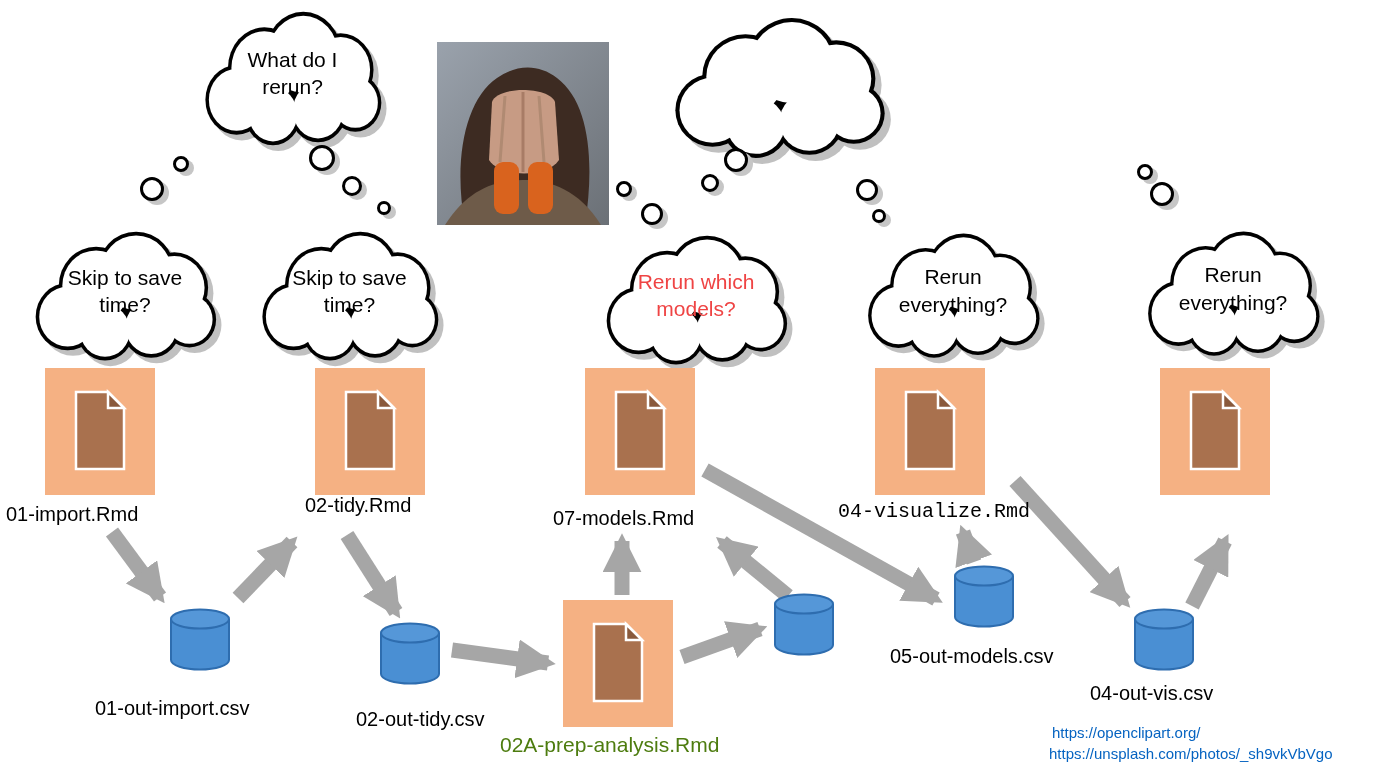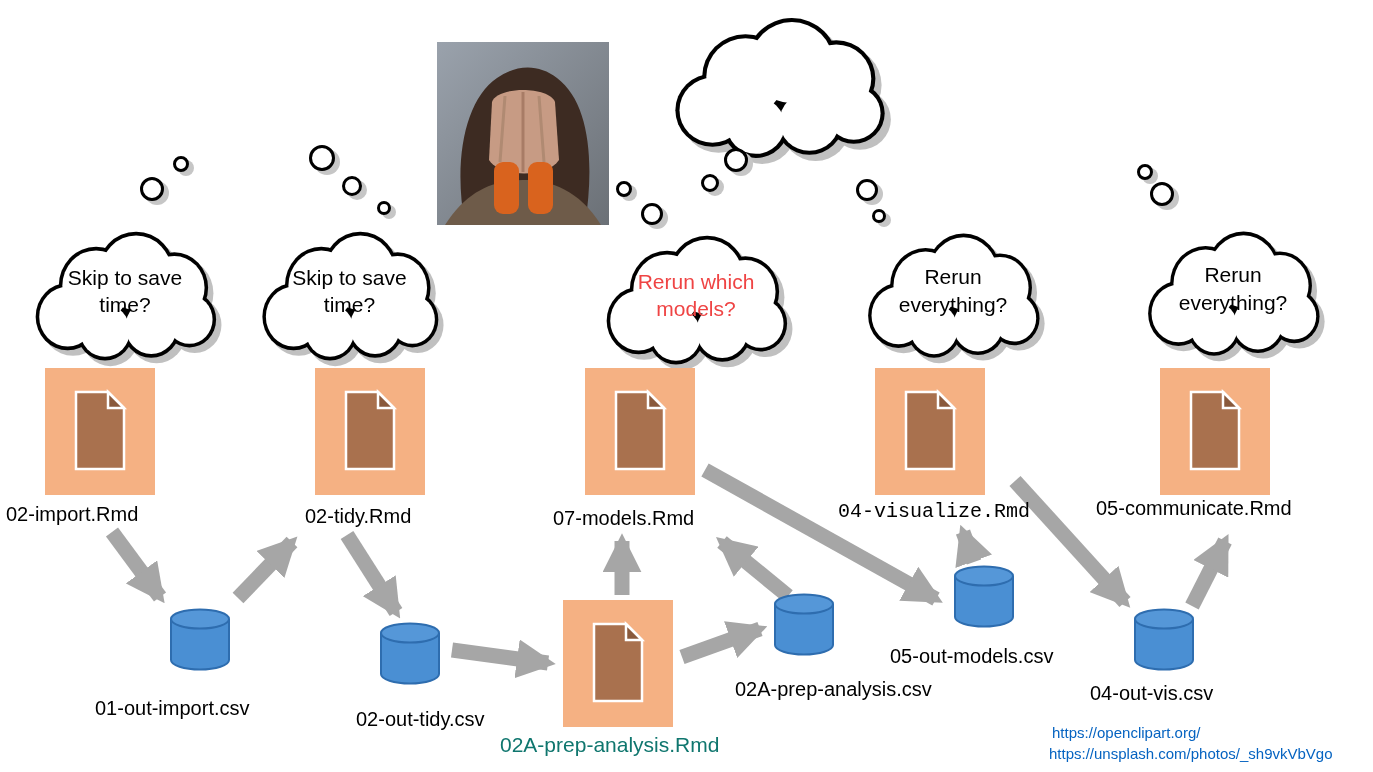--- a/index.html
+++ b/index.html
@@ -16,21 +16,21 @@
   .red-text .cloud-text { color:#ef4444; }
 
   .tail { position:absolute; background:#ffffff; border:3px solid #000;
     border-radius:50%; box-shadow:5px 4px 0 #c6c6c6; }
 
   .doc { position:absolute; }
   .cyl { position:absolute; }
   .photo { position:absolute; }
 
   .file-label { position:absolute; font-size:20px; color:#000; white-space:nowrap; }
-  .orange-label { color:#0f766e; font-size:21px; }
+  .orange-label { color:#4d7c0f; font-size:21px; }
 
   .link { position:absolute; font-size:15px; color:#0563c1; 
     white-space:nowrap; cursor:pointer; }
 </style>
 </head>
 <body>
 
 <div class="canvas">
 
   <svg width="0" height="0" style="position:absolute" aria-hidden="true">
@@ -89,20 +89,28 @@
       <path d="M28 183 C16 118 28 58 60 36 C80 22 102 22 120 36 C152 60 158 118 148 183 Z" fill="#3d2b22"></path>
       <path d="M8 183 C30 148 58 138 86 138 C114 138 142 148 164 183 Z" fill="#6e5b49"></path>
       <path d="M55 60 C60 44 112 44 118 60 L122 118 C110 136 64 136 52 118 Z" fill="#c79b84"></path>
       <path d="M86 50 L86 130" stroke="#a87c66" stroke-width="3"></path>
       <path d="M68 54 L63 120 M102 54 L107 120" stroke="#b08a72" stroke-width="3" fill="none"></path>
       <rect x="57" y="120" width="25" height="52" rx="9" fill="#d9631e"></rect>
       <rect x="91" y="120" width="25" height="52" rx="9" fill="#d9631e"></rect>
     </svg>
   </div>
 
+  <div class="cloud" style="left:195px;top:8px;width:195px;height:145px;">
+    <svg class="cloud-svg" viewBox="0 0 225 150" preserveAspectRatio="none">
+      <use href="#cloudOutline" transform="translate(6,6)" fill="#c0c0c0"></use>
+      <use href="#cloudOutline" fill="#000000"></use>
+      <use href="#cloudFill" fill="#ffffff"></use>
+    </svg>
+    <div class="cloud-text">What do I rerun?</div>
+  </div>
 
   <div class="cloud" style="left:663px;top:14px;width:232px;height:152px;">
     <svg class="cloud-svg" viewBox="0 0 225 150" preserveAspectRatio="none">
       <use href="#cloudOutline" transform="translate(6,6)" fill="#c0c0c0"></use>
       <use href="#cloudOutline" fill="#000000"></use>
       <use href="#cloudFill" fill="#ffffff"></use>
     </svg>
   </div>
 
   <div class="cloud" style="left:25px;top:228px;width:200px;height:140px;">
@@ -231,29 +239,27 @@
       <ellipse cx="32" cy="11" rx="29" ry="9.5" fill="#5597d8" stroke="#2e6daf" stroke-width="2"></ellipse>
     </svg>
   </div>
   <div class="cyl" style="left:1132px;top:608px;">
     <svg width="64" height="64" viewBox="0 0 64 64">
       <path d="M3 11 L3 52 A29 9.5 0 0 0 61 52 L61 11" fill="#4a8fd3" stroke="#2e6daf" stroke-width="2"></path>
       <ellipse cx="32" cy="11" rx="29" ry="9.5" fill="#5597d8" stroke="#2e6daf" stroke-width="2"></ellipse>
     </svg>
   </div>
 
-  <div class="file-label" style="left:6px;top:503px;">02-import.Rmd</div>
-  <div class="file-label" style="left:305px;top:505px;text-align:right;">02-tidy.Rmd</div>
+  <div class="file-label" style="left:6px;top:503px;">01-import.Rmd</div>
+  <div class="file-label" style="left:305px;top:494px;text-align:right;">02-tidy.Rmd</div>
   <div class="file-label" style="left:553px;top:507px;">07-models.Rmd</div>
   <div class="file-label" style="left:838px;top:500px;font-family:Liberation Mono, monospace;">04-visualize.Rmd</div>
-  <div class="file-label" style="left:1096px;top:497px;">05-communicate.Rmd</div>
   <div class="file-label orange-label" style="left:500px;top:733px;">02A-prep-analysis.Rmd</div>
 
   <div class="file-label" style="left:95px;top:697px;">01-out-import.csv</div>
   <div class="file-label" style="left:356px;top:708px;">02-out-tidy.csv</div>
-  <div class="file-label" style="left:735px;top:678px;">02A-prep-analysis.csv</div>
   <div class="file-label" style="left:890px;top:645px;">05-out-models.csv</div>
   <div class="file-label" style="left:1090px;top:682px;">04-out-vis.csv</div>
 
   <a class="link" style="left:1052px;top:724px;">https://openclipart.org/</a>
   <a class="link" style="left:1049px;top:745px;text-align:right;">https://unsplash.com/photos/_sh9vkVbVgo</a>
 
 </div>
 
 </body></html>

